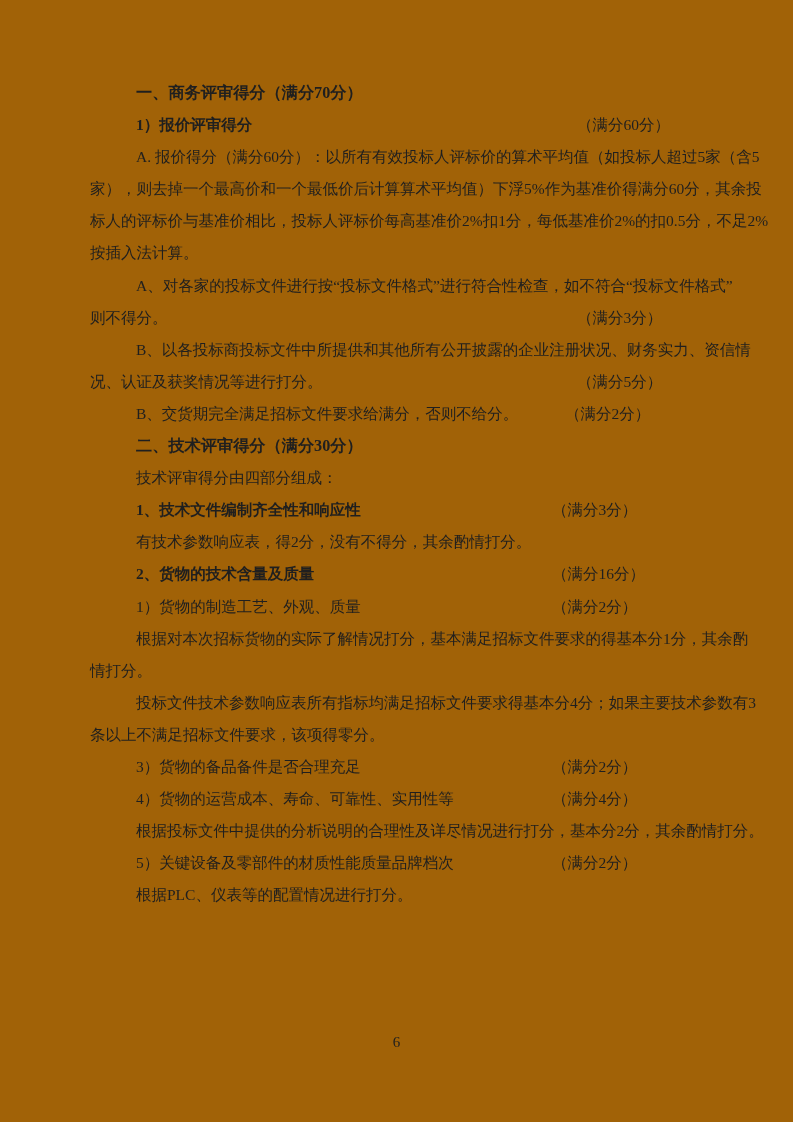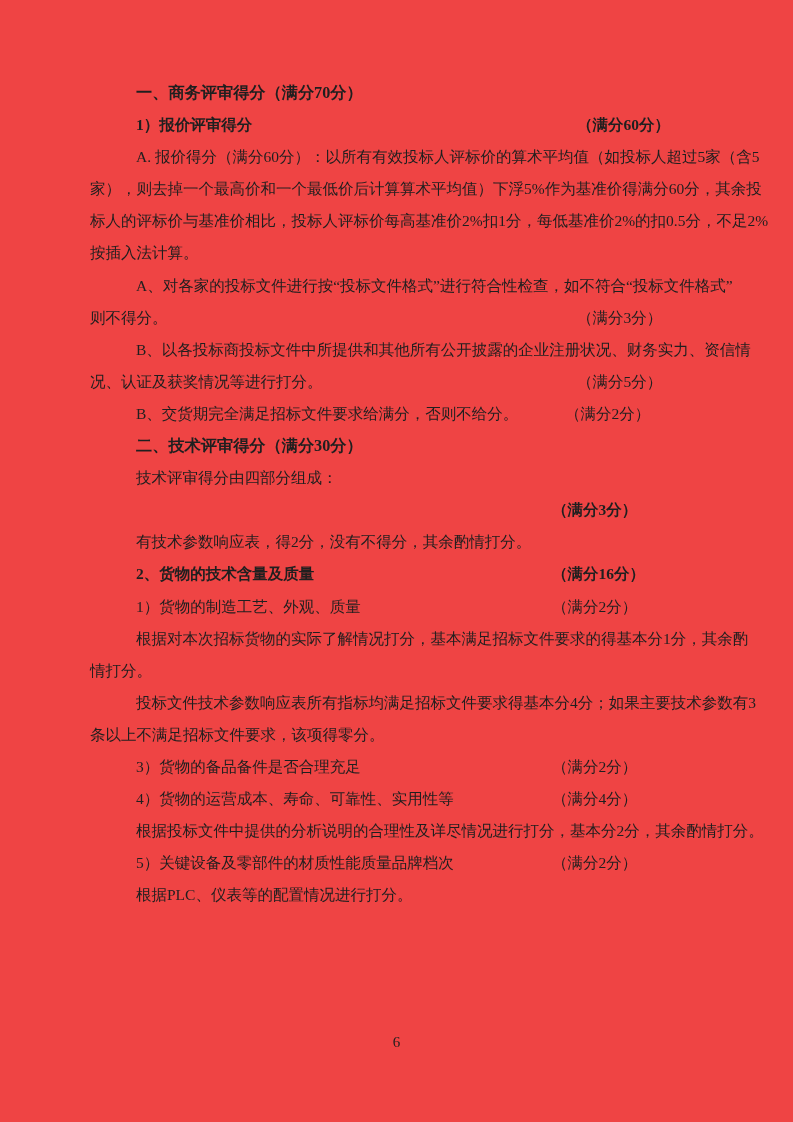--- a/index.html
+++ b/index.html
@@ -4,21 +4,21 @@
 <style>
   html, body {
     margin: 0;
     padding: 0;
     background: #ffffff;
   }
   .page {
     position: relative;
     width: 793px;
     height: 1122px;
-    background: #ef4444;
+    background: #a16207;
     overflow: hidden;
     font-family: "Liberation Serif", "DejaVu Serif", serif;
     color: #1f1f1f;
   }
   .content {
     position: absolute;
     left: 90px;
     top: 77px;
     width: 665px;
   }
@@ -39,21 +39,21 @@
   }
   .line.indent .main-text {
     padding-left: 46px;
   }
   .score {
     position: absolute;
     top: 0;
     font-weight: normal;
     font-size: 15.5px;
   }
-  .score.score-bold { font-weight: bold; }
+  .score.score-bold { font-weight: normal; }
   .score.pos-a  { left: 487px; }
   .score.pos-a2 { left: 475px; }
   .score.pos-b  { left: 462px; }
   .page-number {
     position: absolute;
     top: 1032px;
     left: 0;
     width: 100%;
     text-align: center;
     font-size: 15px;
@@ -72,21 +72,21 @@
       <div class="line "><span class="main-text">家），则去掉一个最高价和一个最低价后计算算术平均值）下浮5%作为基准价得满分60分，其余投</span></div>
       <div class="line "><span class="main-text">标人的评标价与基准价相比，投标人评标价每高基准价2%扣1分，每低基准价2%的扣0.5分，不足2%</span></div>
       <div class="line "><span class="main-text">按插入法计算。</span></div>
       <div class="line  indent"><span class="main-text">A、对各家的投标文件进行按“投标文件格式”进行符合性检查，如不符合“投标文件格式”</span></div>
       <div class="line "><span class="main-text">则不得分。</span><span class="score pos-a">（满分3分）</span></div>
       <div class="line  indent"><span class="main-text">B、以各投标商投标文件中所提供和其他所有公开披露的企业注册状况、财务实力、资信情</span></div>
       <div class="line "><span class="main-text">况、认证及获奖情况等进行打分。</span><span class="score pos-a">（满分5分）</span></div>
       <div class="line  indent"><span class="main-text">B、交货期完全满足招标文件要求给满分，否则不给分。</span><span class="score pos-a2">（满分2分）</span></div>
       <div class="line heading indent"><span class="main-text">二、技术评审得分（满分30分）</span></div>
       <div class="line  indent"><span class="main-text">技术评审得分由四部分组成：</span></div>
-      <div class="line bold indent"><span class="score pos-b score-bold">（满分3分）</span></div>
+      <div class="line bold indent"><span class="main-text">1、技术文件编制齐全性和响应性</span><span class="score pos-b score-bold">（满分3分）</span></div>
       <div class="line  indent"><span class="main-text">有技术参数响应表，得2分，没有不得分，其余酌情打分。</span></div>
       <div class="line bold indent"><span class="main-text">2、货物的技术含量及质量</span><span class="score pos-b score-bold">（满分16分）</span></div>
       <div class="line  indent"><span class="main-text">1）货物的制造工艺、外观、质量</span><span class="score pos-b">（满分2分）</span></div>
       <div class="line  indent"><span class="main-text">根据对本次招标货物的实际了解情况打分，基本满足招标文件要求的得基本分1分，其余酌</span></div>
       <div class="line "><span class="main-text">情打分。</span></div>
       <div class="line  indent"><span class="main-text">投标文件技术参数响应表所有指标均满足招标文件要求得基本分4分；如果主要技术参数有3</span></div>
       <div class="line "><span class="main-text">条以上不满足招标文件要求，该项得零分。</span></div>
       <div class="line  indent"><span class="main-text">3）货物的备品备件是否合理充足</span><span class="score pos-b">（满分2分）</span></div>
       <div class="line  indent"><span class="main-text">4）货物的运营成本、寿命、可靠性、实用性等</span><span class="score pos-b">（满分4分）</span></div>
       <div class="line  indent"><span class="main-text">根据投标文件中提供的分析说明的合理性及详尽情况进行打分，基本分2分，其余酌情打分。</span></div>

